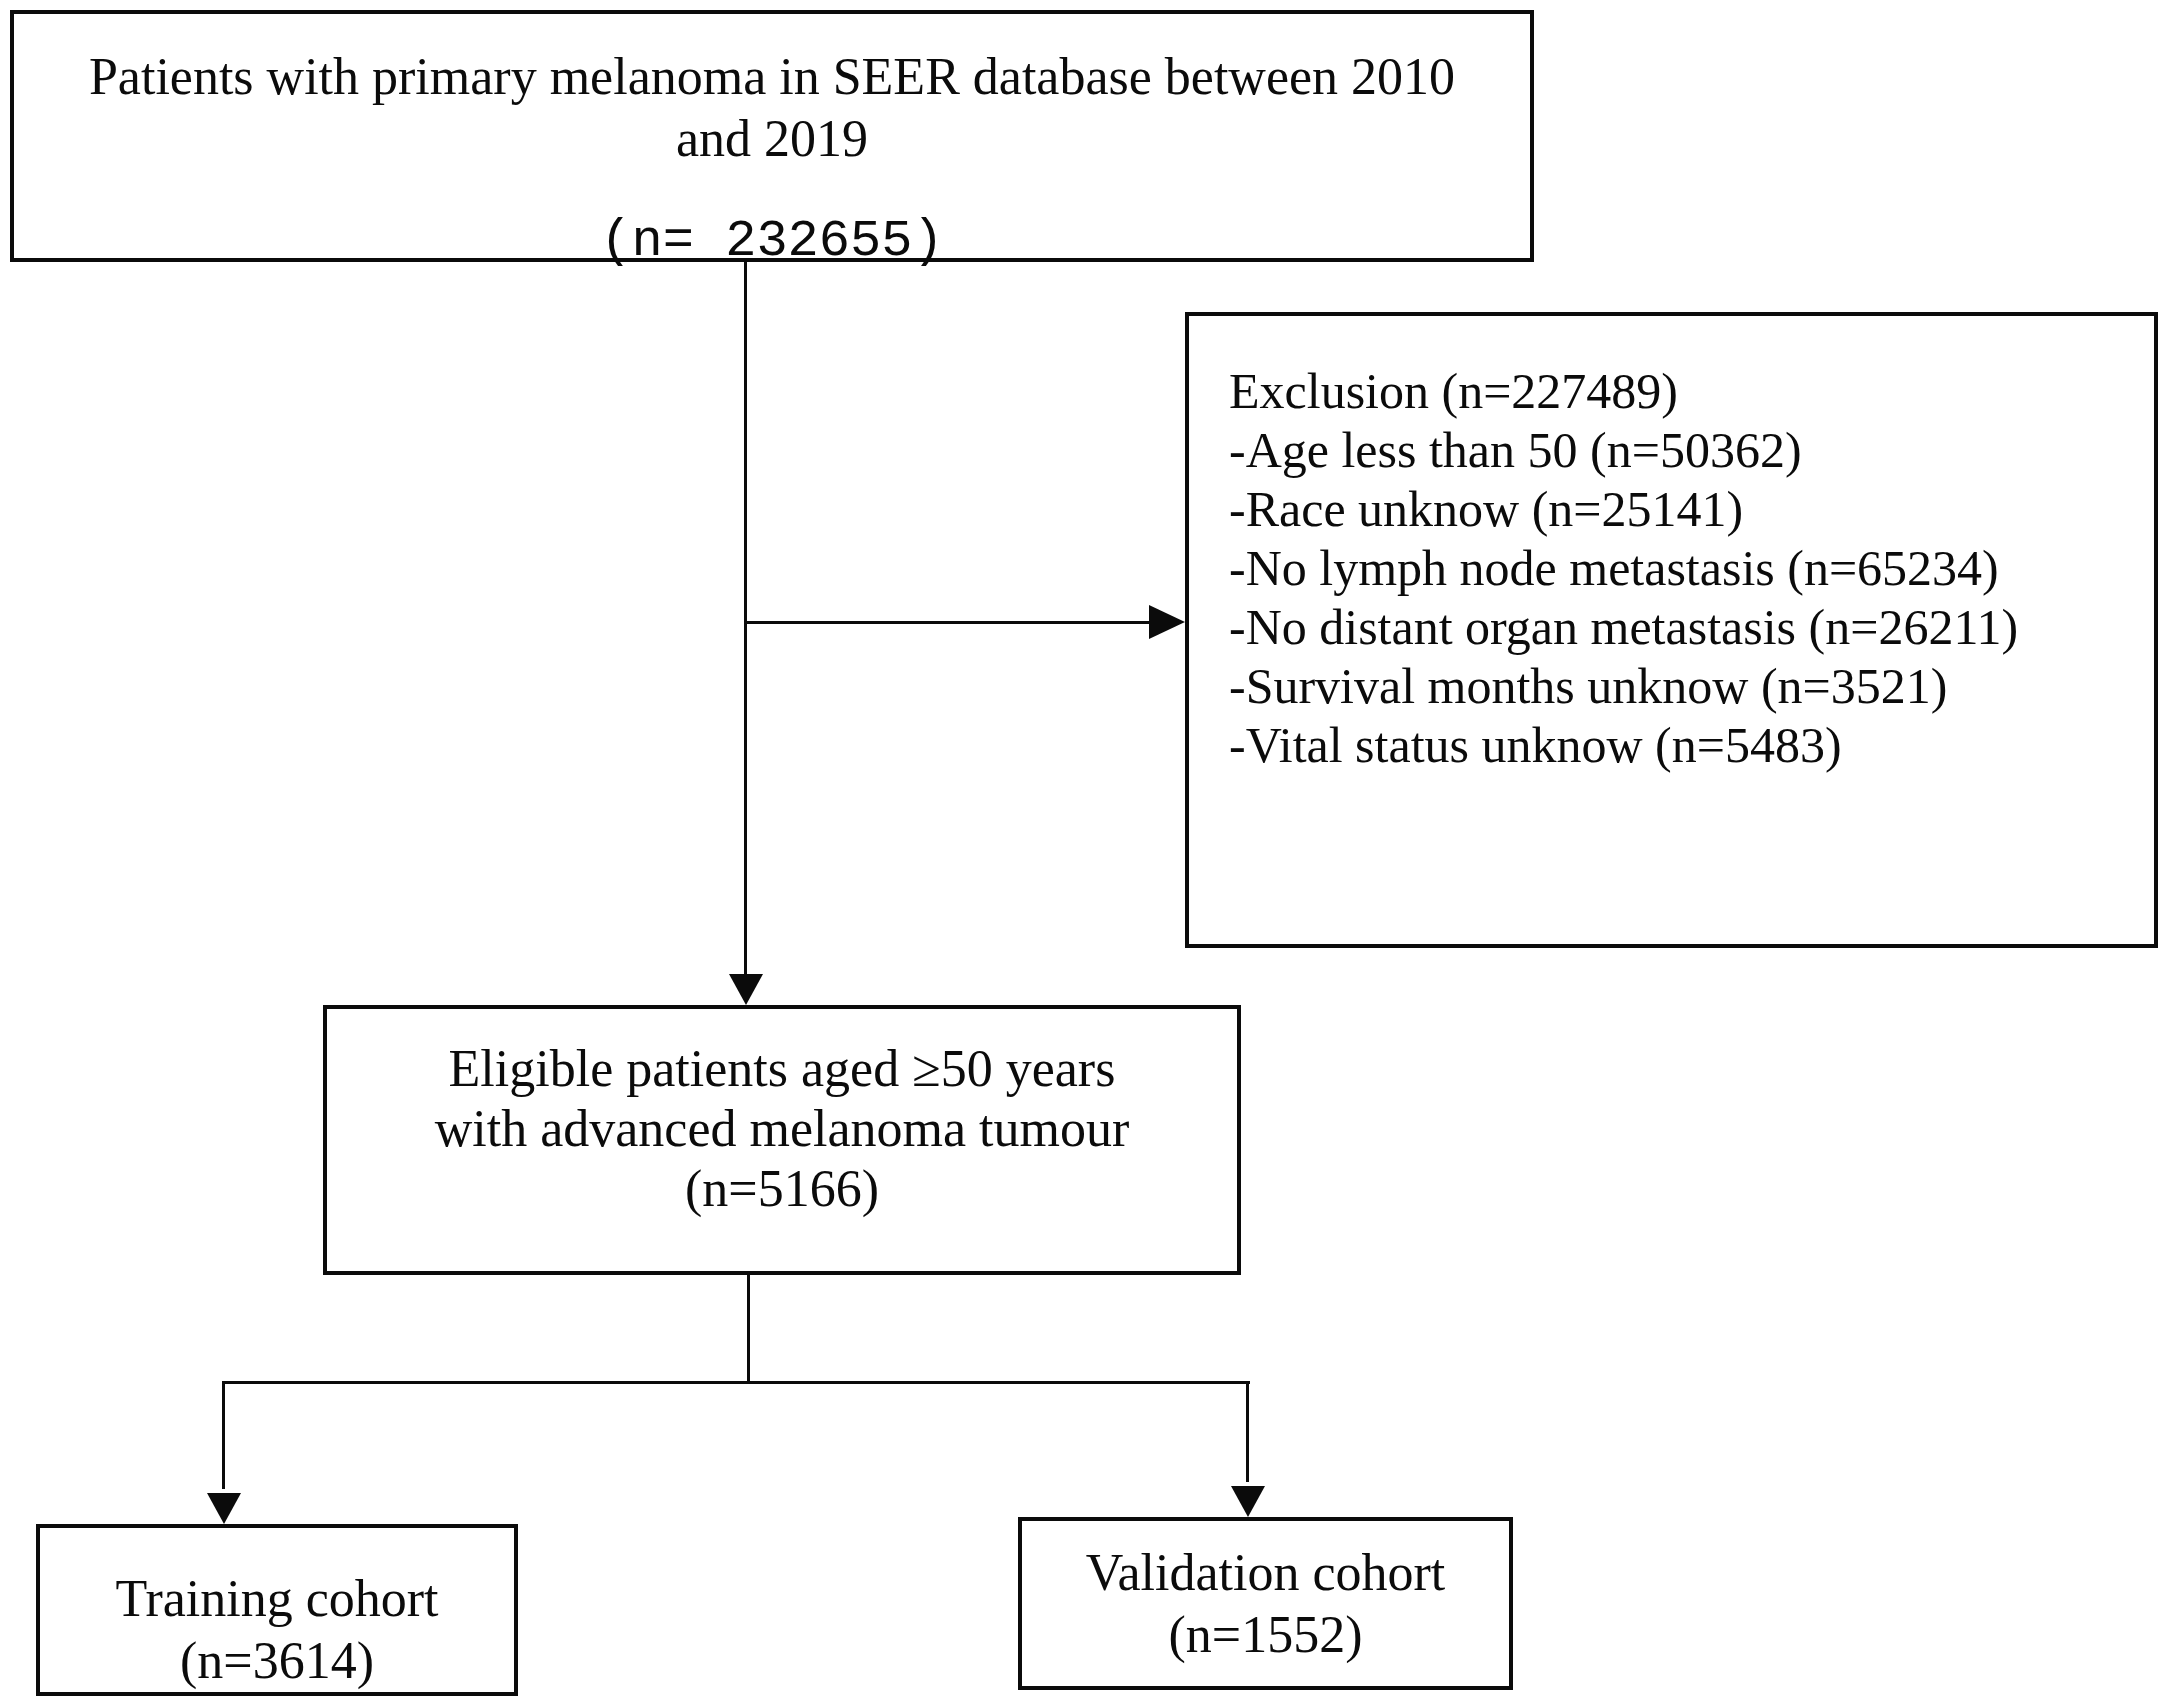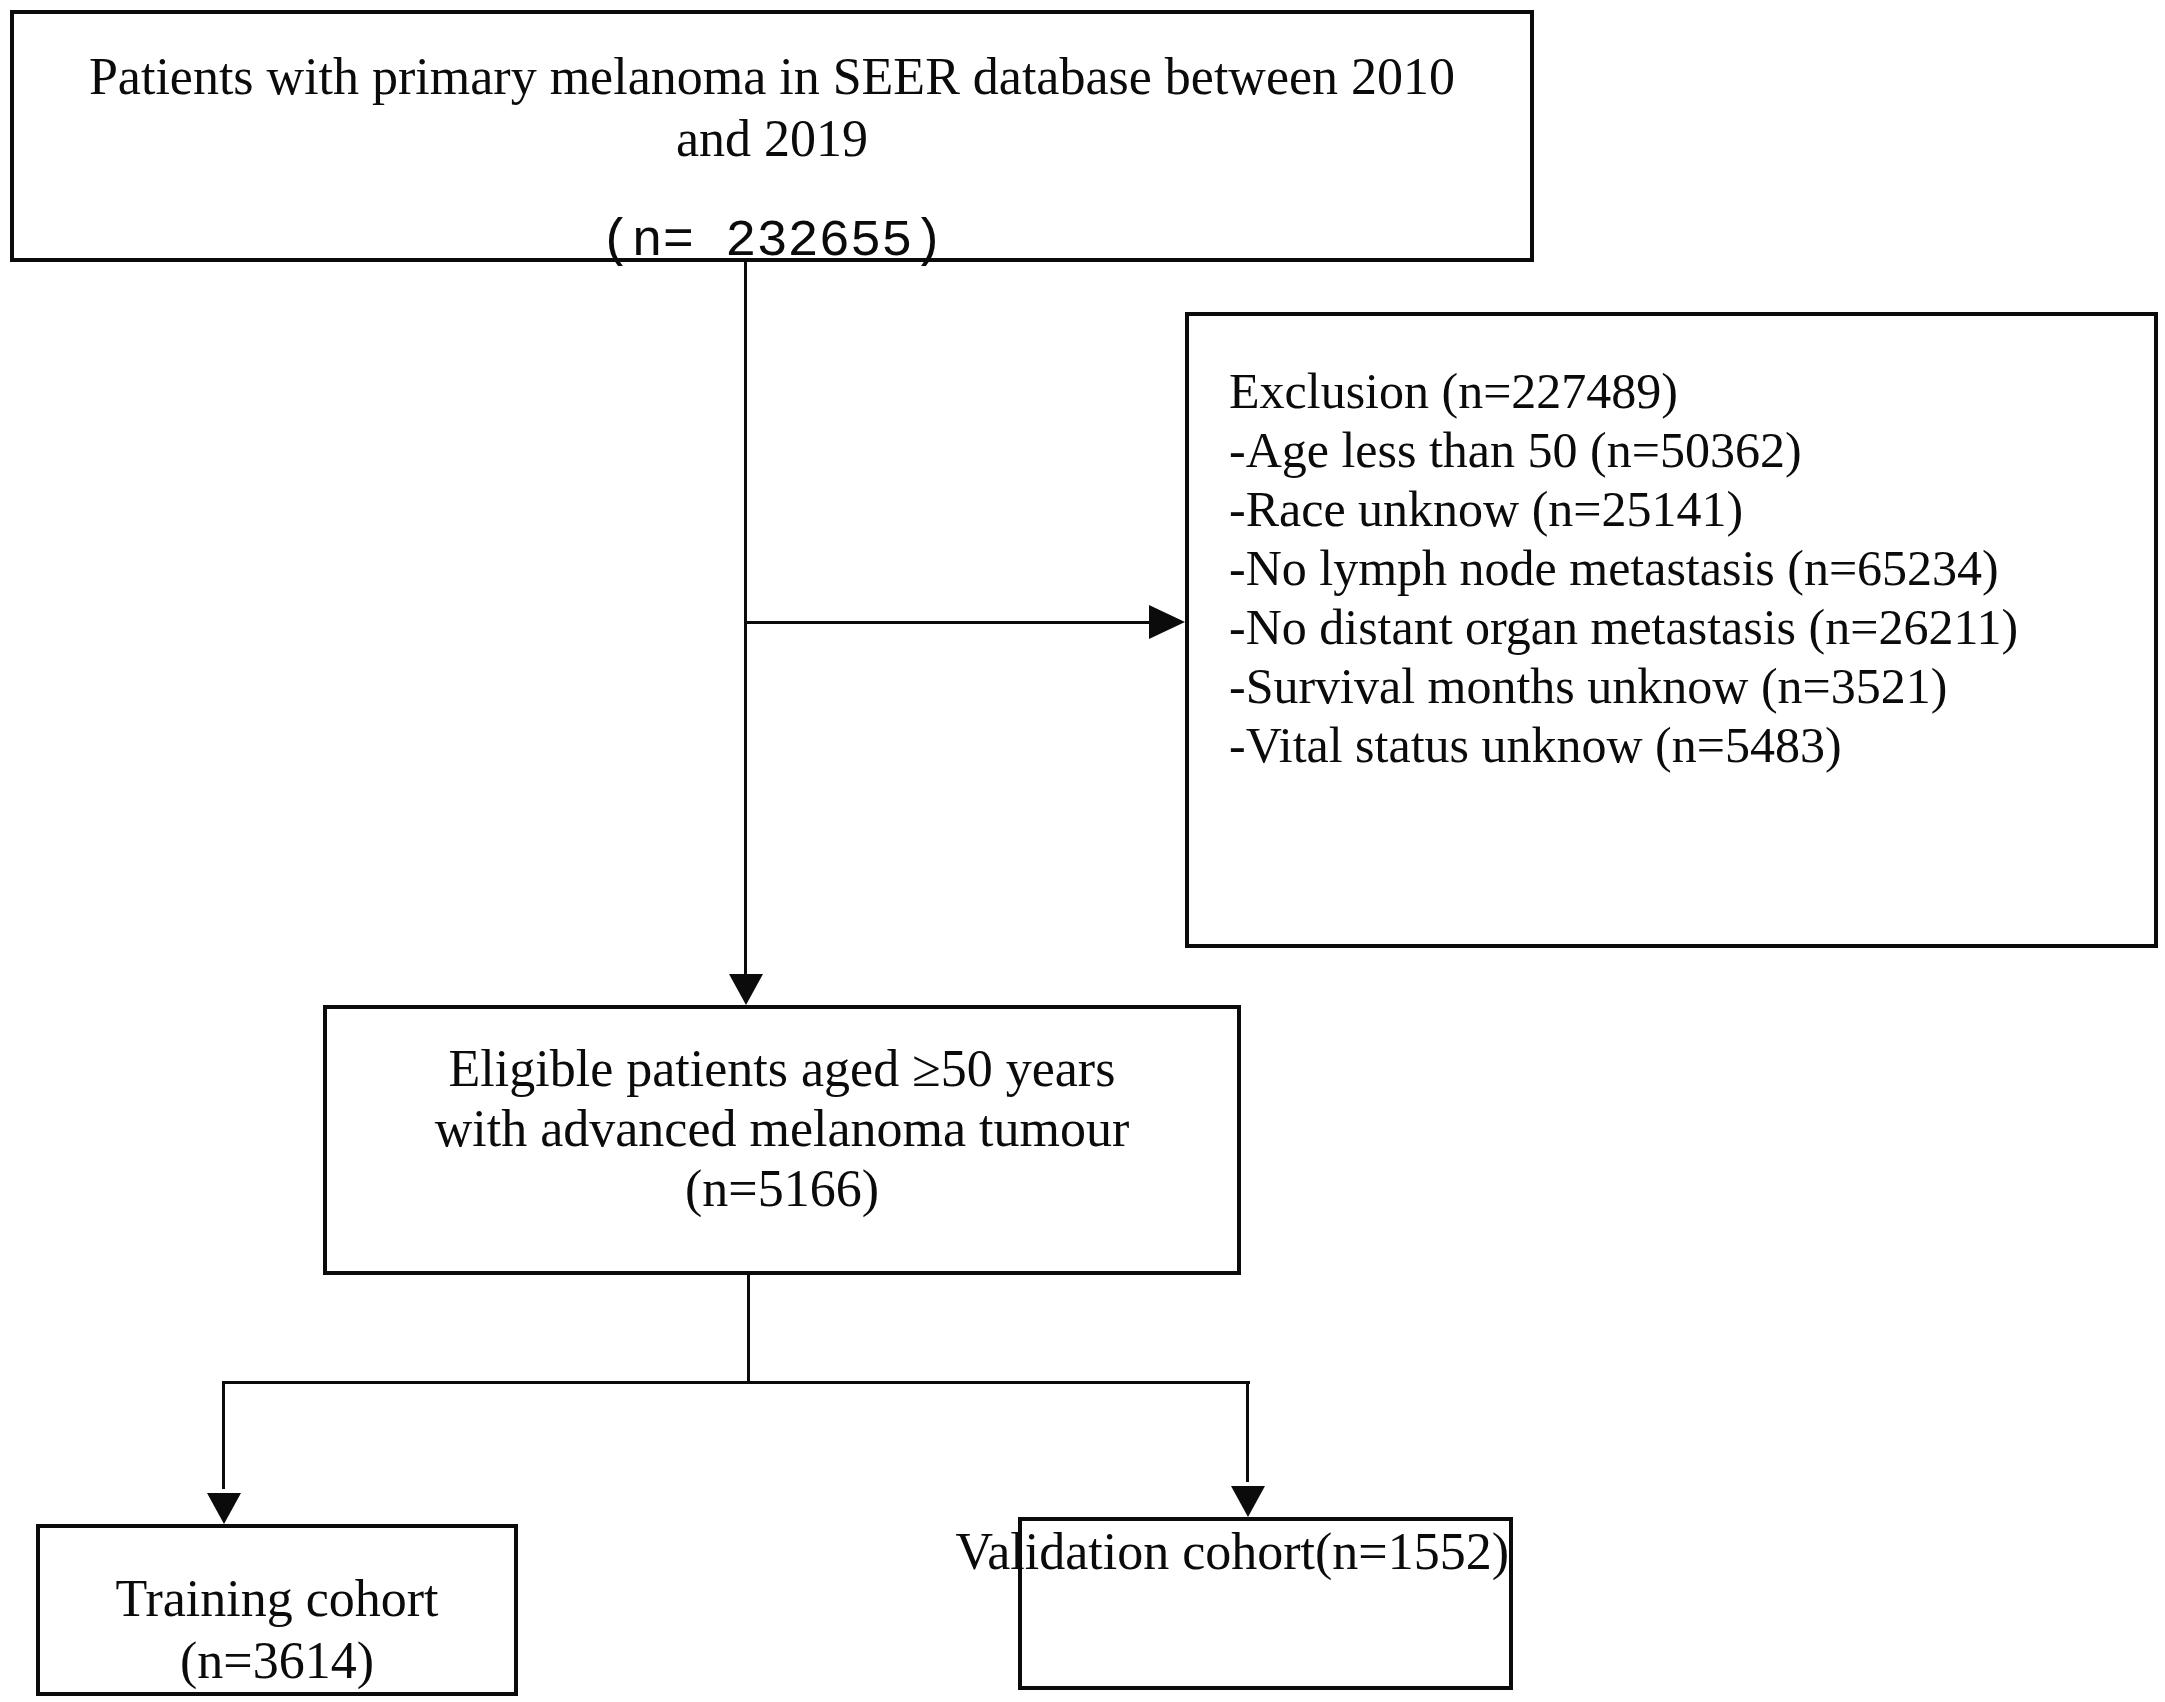--- a/index.html
+++ b/index.html
@@ -28,21 +28,21 @@
   #exclusion-box { left: 1185px; top: 312px; width: 973px; height: 636px;
     padding: 46px 16px 8px 40px; font-size: 50px; line-height: 59px; text-align: left; }
 
   
   #eligible-box { left: 293px; top: 1005px; width: 918px; height: 270px; padding-top: 30px; font-size: 52px; line-height: 60px; margin-left: 30px; }
 
   
   #training-box { left: 36px; top: 1524px; width: 482px; height: 172px;
     display: flex; flex-direction: column; justify-content: flex-end; font-size: 52px; line-height: 62px; }
   #validation-box { left: 1018px; top: 1517px; width: 495px; height: 173px;
-    display: flex; flex-direction: row; justify-content: flex-end; font-size: 52px; line-height: 62px; }
+    display: flex; flex-direction: column; justify-content: center; font-size: 52px; line-height: 62px; }
 
   
   .conn { position: absolute; background: #0b0b0b; }
   #v-main   { left: 744px; top: 262px; width: 3px;  height: 712px; }
   #h-excl   { left: 745px; top: 621px; width: 404px; height: 3px; }
   #stem     { left: 747px; top: 1273px; width: 3px; height: 111px; }
   #h-split  { left: 224px; top: 1381px; width: 1026px; height: 3px; }
   #drop-l   { left: 222px; top: 1381px; width: 3px; height: 108px; }
   #drop-r   { left: 1246px; top: 1381px; width: 3px; height: 101px; }
 

